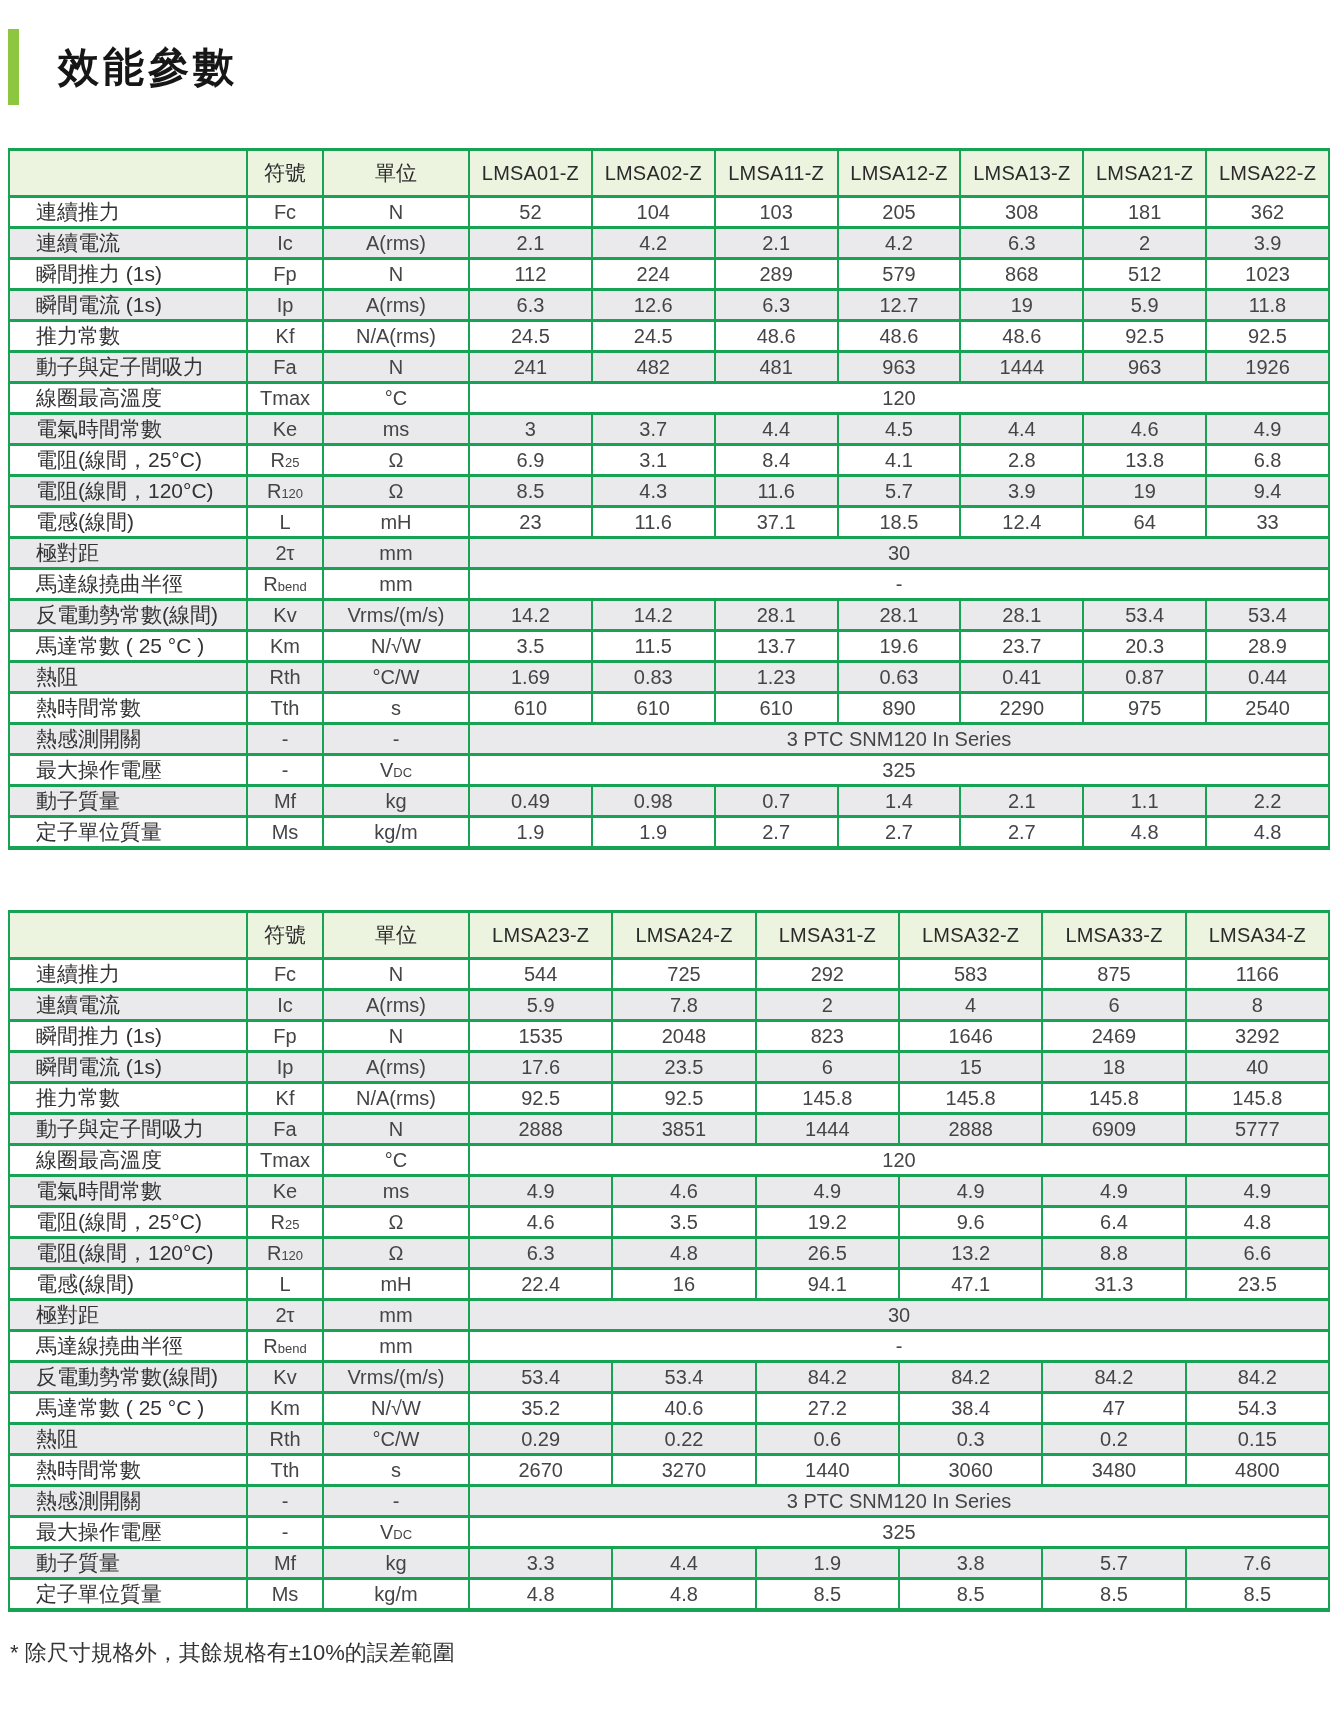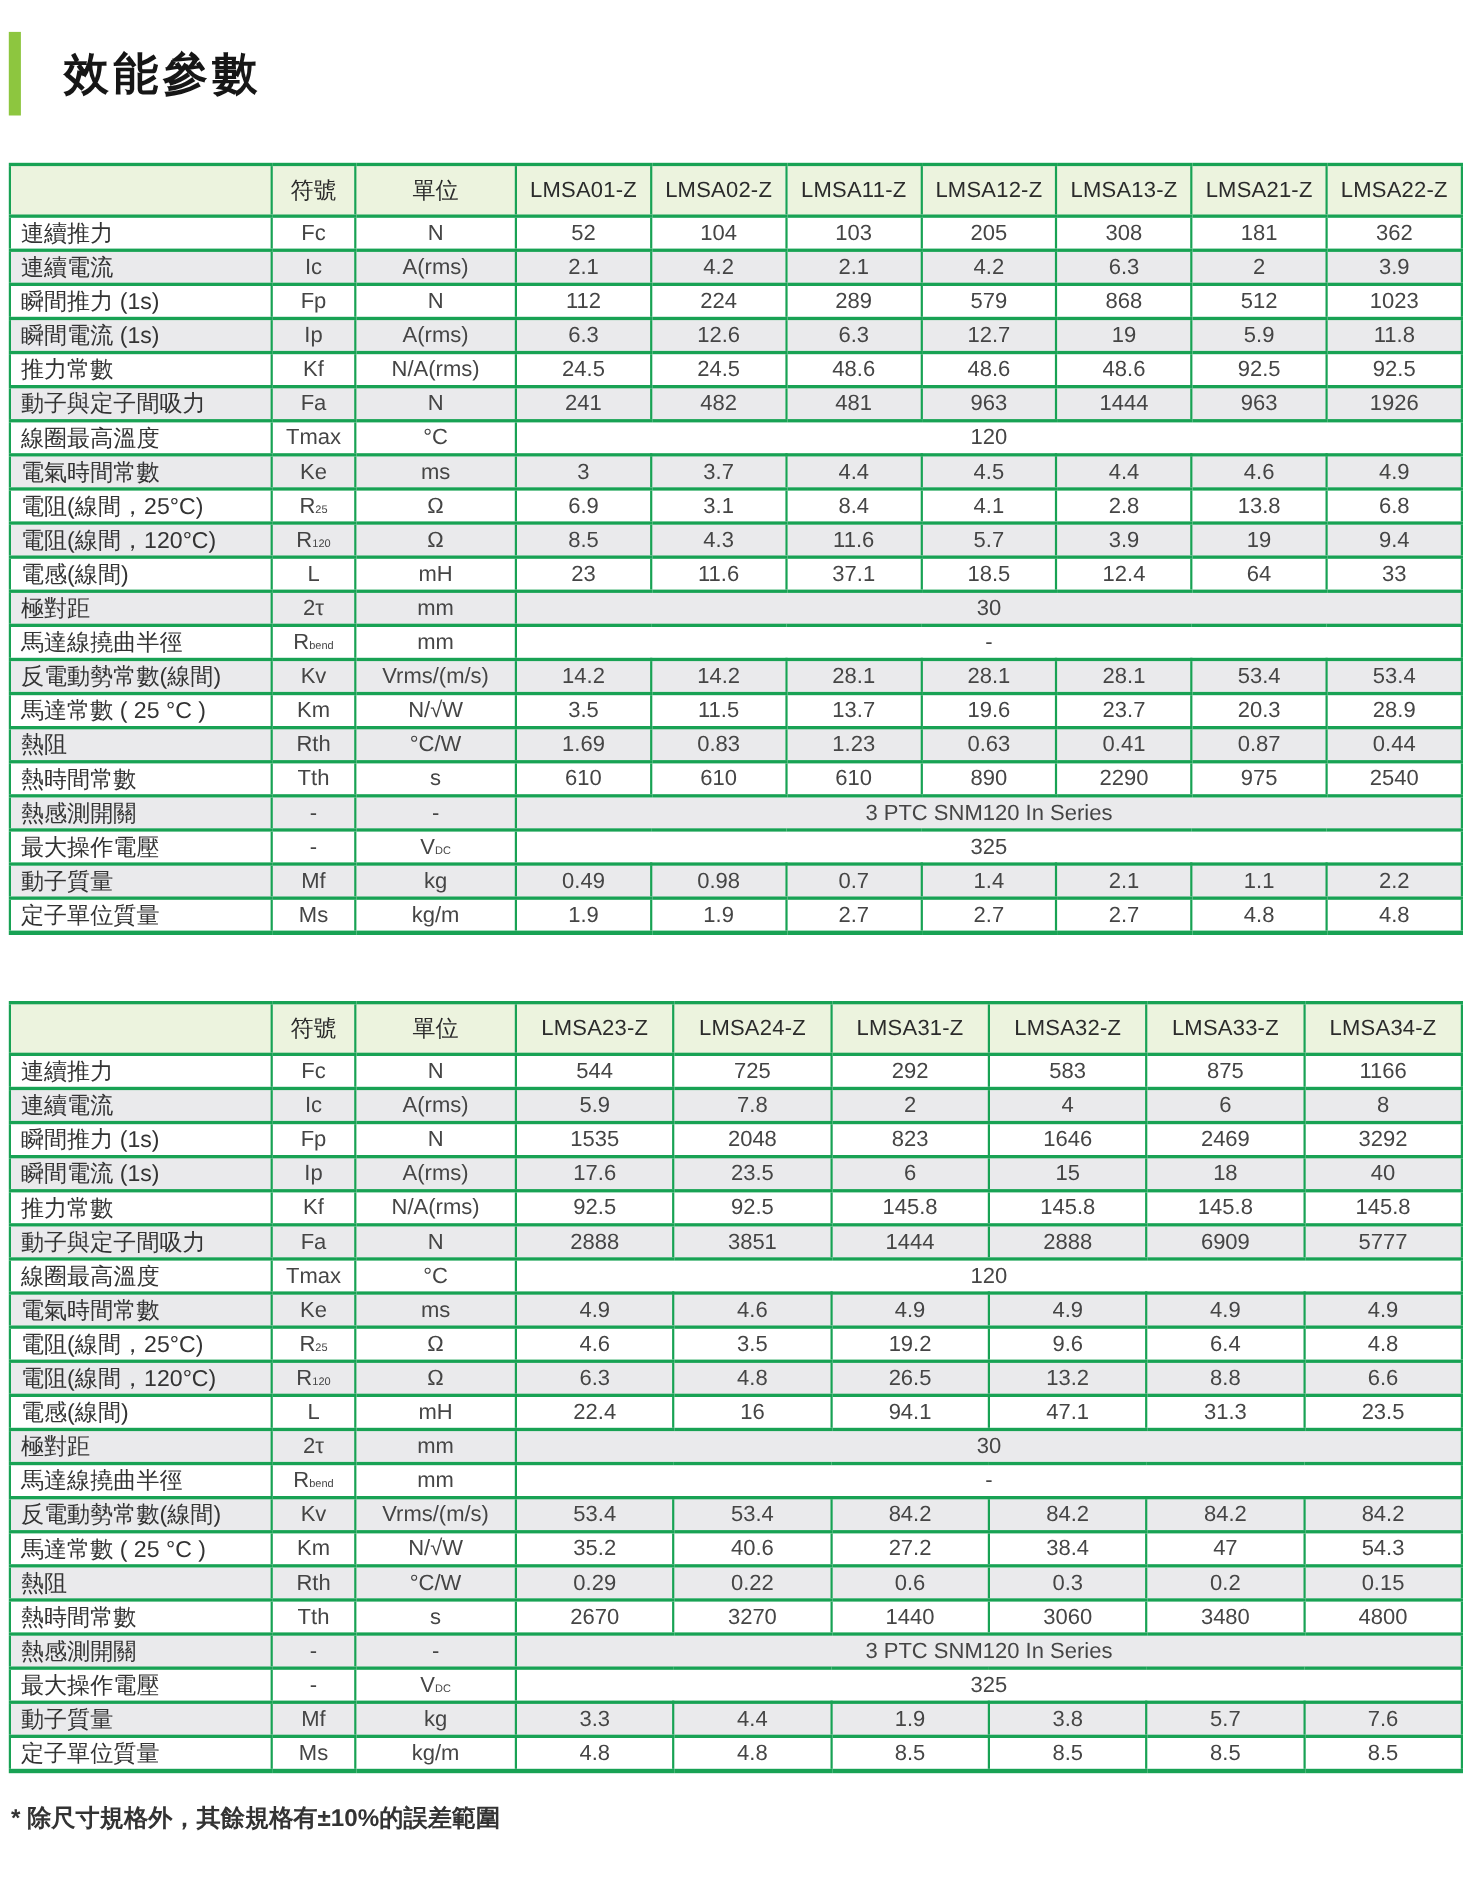--- a/index.html
+++ b/index.html
@@ -34,30 +34,30 @@
     white-space:nowrap; overflow:hidden;
     padding:0;
   }
   table.spec th {
     background:#ecf3de; height:47px;
     font-size:21px; font-weight:400; color:#2b2b2b;
   }
   table.spec th.model { font-size:20px; letter-spacing:0.2px; }
   table.spec td { height:29px; font-size:20px; color:#454545; background:#ffffff; }
   table.spec td.lbl {
-    text-align:left; padding-left:9px;
+    text-align:left; padding-left:26px;
     font-size:21px; color:#333333;
   }
   table.spec tr.stripe td { background:#eaeaec; }
   table.spec tbody tr:last-child td { border-bottom-width:4px; }
 
-  .sub { font-size:10px; letter-spacing:0; }
+  .sub { font-size:13px; letter-spacing:0; }
 
   
-  .footnote { margin:26px 0 16px 10px; font-size:22px; color:#333333;font-weight:bold; }
+  .footnote { margin:26px 0 16px 10px; font-size:22px; color:#333333; }
 </style>
 </head>
 <body>
 
 <div class="page">
 
   <div class="title-row">
     <div class="accent-bar"></div>
     <h1 class="page-title">效能參數</h1>
   </div>

